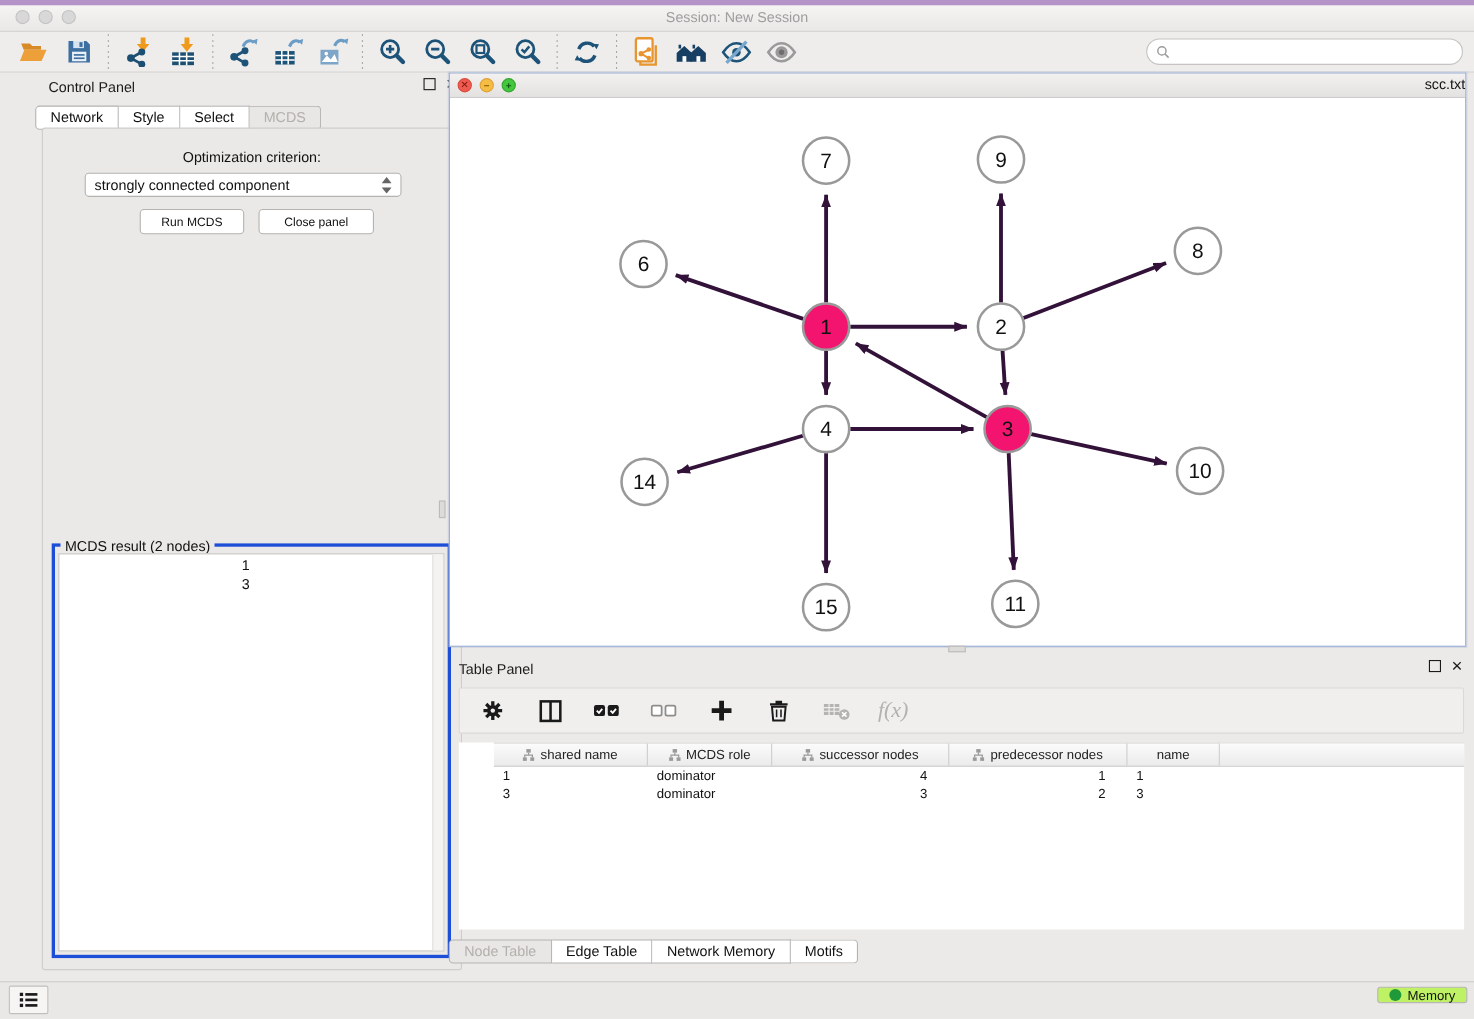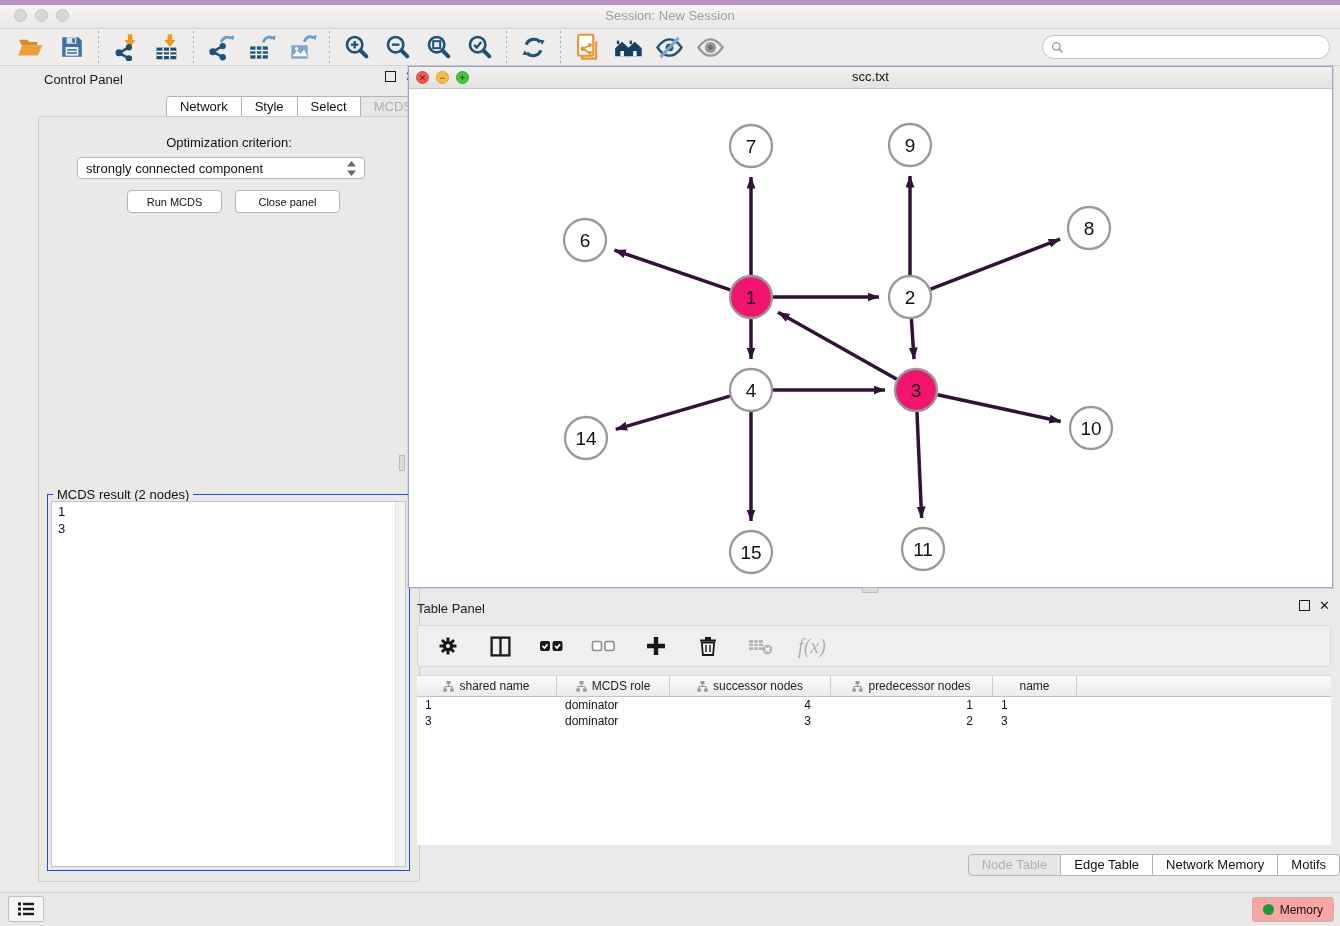--- a/index.html
+++ b/index.html
@@ -16,21 +16,21 @@
   
   .toolbar{position:absolute;top:29px;left:0;right:0;height:37px;background:#eeedec;
            border-bottom:1px solid #d6d4d2;display:flex;align-items:center;padding:0 10px;box-sizing:border-box;}
   .ticon{width:41px;height:34px;display:flex;align-items:center;justify-content:center;}
   .tsep{width:1px;height:32px;margin:0 6px;
         background:repeating-linear-gradient(#a9a9a9 0 2px,transparent 2px 5px);}
   .searchbox{margin-left:auto;width:288px;height:24px;background:#fff;border:1px solid #c6c4c2;
              border-radius:13px;display:flex;align-items:center;padding:0 8px;box-sizing:border-box;}
   .searchbox input{border:none;outline:none;flex:1;font-size:12px;background:transparent;margin-left:5px;}
   
-  .tabrow{display:flex;justify-content:flex-end;}
+  .tabrow{display:flex;justify-content:flex-start;}
   .tab{height:20px;line-height:20px;padding:0 13px;background:#fff;border:1px solid #b5b3b1;border-left:none;
        font-size:13px;color:#111;cursor:default;}
   .tab:first-child{border-left:1px solid #b5b3b1;border-radius:4px 0 0 4px;}
   .tab:last-child{border-radius:0 4px 4px 0;}
   .tab.active{background:#e9e7e5;color:#b2afac;}
   
   .control-panel{position:absolute;left:0;top:66px;width:394px;bottom:38px;margin-left:32px;}
   .panel-header{position:absolute;top:6px;left:12px;font-size:13px;color:#1a1a1a;}
   .panel-btns{position:absolute;top:5px;right:10px;display:flex;gap:9px;align-items:center;}
   .float-ic{width:9px;height:9px;border:1.6px solid #1a1a1a;display:inline-block;}
@@ -38,64 +38,64 @@
   .cp-tabs{position:absolute;top:30px;left:0;right:0;}
   .cp-box{position:absolute;left:6px;right:6px;top:50px;bottom:6px;background:#ebe9e7;
           border:1px solid #cfcdcb;border-radius:3px;}
   .opt-label{position:absolute;top:18px;left:0;right:0;text-align:center;font-size:13px;}
   .opt-select{position:absolute;left:38px;top:40px;width:288px;height:22px;background:#fff;
               border:1px solid #b5b3b1;border-radius:4px;font-size:13px;display:flex;align-items:center;
               padding:0 8px;box-sizing:border-box;}
   .opt-select .stepper{margin-left:auto;}
   .cp-button{position:absolute;top:73px;height:23px;background:#fff;border:1px solid #b5b3b1;border-radius:4px;
              font-size:11px;display:flex;align-items:center;justify-content:center;box-sizing:border-box;}
-  .groupbox{position:absolute;left:8px;right:9px;top:377px;bottom:10px;border:1px solid #1d4ed8;}
+  .groupbox{position:absolute;left:8px;right:9px;top:377px;bottom:10px;border:3px solid #1d4ed8;text-align:center;}
   .legend{position:absolute;top:-8px;left:5px;background:#ebe9e7;padding:0 4px;font-size:13px;}
   .result-area{position:absolute;left:3px;right:3px;top:6px;bottom:3px;background:#fff;border:1px solid #c4c2c0;}
   .result-text{position:absolute;left:0;top:0;right:10px;bottom:0;font-size:13px;line-height:17px;
                padding:1px 6px;white-space:pre;overflow:hidden;}
   .result-scroll{position:absolute;top:0;bottom:0;right:0;width:9px;background:#f4f3f2;border-left:1px solid #e2e0de;}
   
   .network-window{position:absolute;left:408px;top:66px;width:925px;height:522px;background:#fff;
                   border:1px solid #93a7cf;box-sizing:border-box;box-shadow:0 0 0 1px rgba(125,145,195,.22);}
   .nw-titlebar{height:21px;background:linear-gradient(#f2f1f0,#e4e2e0);border-bottom:1px solid #c9c7c5;position:relative;}
   .nw-lights{position:absolute;left:7px;top:4px;display:flex;gap:7px;}
   .nw-light{width:13px;height:13px;border-radius:50%;font-size:9px;font-weight:bold;display:flex;
             align-items:center;justify-content:center;box-sizing:border-box;}
   .nw-red{background:#ef5b50;border:1px solid #d84a3d;color:#7e150c;}
   .nw-yellow{background:#f6bd44;border:1px solid #dfa136;color:#8f5d00;}
   .nw-green{background:#45c63f;border:1px solid #2fא? ;}
   .nw-green{background:#45c63f;border:1px solid #33a52e;color:#0b5c0b;}
-  .nw-title{position:absolute;left:0;right:0;top:2px;text-align:center;font-size:13px;color:#111;}
+  .nw-title{position:absolute;left:0;right:0;top:2px;text-align:right;font-size:13px;color:#111;}
   svg.graph{position:absolute;left:0;top:21px;}
   
   .split-left{position:absolute;left:399px;top:455px;width:6px;height:16px;background:#dddbd9;border:1px solid #bdbbb9;box-sizing:border-box;}
   .split-bottom{position:absolute;left:862px;top:587px;width:16px;height:6px;background:#dddbd9;border:1px solid #bdbbb9;box-sizing:border-box;}
   
   .table-panel{position:absolute;left:408px;top:595px;width:932px;height:293px;}
   .tp-toolbar{position:absolute;left:9px;right:9px;top:30px;height:42px;background:#f1efee;
               border:1px solid #dcdad8;border-radius:2px;display:flex;align-items:center;padding-left:12px;
               box-sizing:border-box;gap:16px;}
   .tbicon{width:36px;height:32px;display:flex;align-items:center;justify-content:center;}
   .fx{font-family:"Liberation Serif","DejaVu Serif",serif;font-style:italic;font-size:20px;color:#b3b1af;}
-  .tp-table{position:absolute;left:9px;right:9px;top:80px;bottom:43px;background:#fff;}
+  .tp-table{position:absolute;left:9px;right:9px;top:80px;bottom:43px;background:#fff;padding-left:32px;}
   .thead{display:flex;height:20px;background:linear-gradient(#fbfbfb,#ebebeb);border-bottom:1px solid #c6c4c2;
          border-top:1px solid #d8d6d4;}
   .th{display:flex;align-items:center;justify-content:center;gap:5px;font-size:12px;color:#222;
       border-right:1px solid #cfcdcb;box-sizing:border-box;}
   .th-filler{flex:1;background:linear-gradient(#fbfbfb,#ebebeb);}
   .trow{display:flex;height:16px;font-size:12px;align-items:center;}
   .td{box-sizing:border-box;padding:0 8px;white-space:nowrap;overflow:hidden;}
   .td.right{text-align:right;padding-right:20px;}
   .tp-tabs{position:absolute;bottom:12px;left:0;right:0;}
   
   .statusbar{position:absolute;left:0;right:0;bottom:0;height:33px;background:#eae8e6;border-top:1px solid #cfcdcb;}
   .list-btn{position:absolute;left:8px;top:3px;width:36px;height:26px;background:#f6f5f4;border:1px solid #c2c0be;
             border-radius:2px;display:flex;align-items:center;justify-content:center;box-sizing:border-box;}
-  .memory-btn{position:absolute;right:6px;top:4px;height:25px;background:#fca5a5;border:1px solid #b9b7b5;
+  .memory-btn{position:absolute;right:6px;top:4px;height:15px;background:#bef264;border:1px solid #b9b7b5;
               border-radius:3px;display:flex;align-items:center;gap:6px;padding:0 10px;font-size:12px;box-sizing:border-box;}
   .mem-dot{width:11px;height:11px;border-radius:50%;background:#1f9939;}
 </style>
 </head>
 <body>
 
 <div class="accent"></div>
 <div class="titlebar">
   <div class="lights">
     <span class="light"></span>

